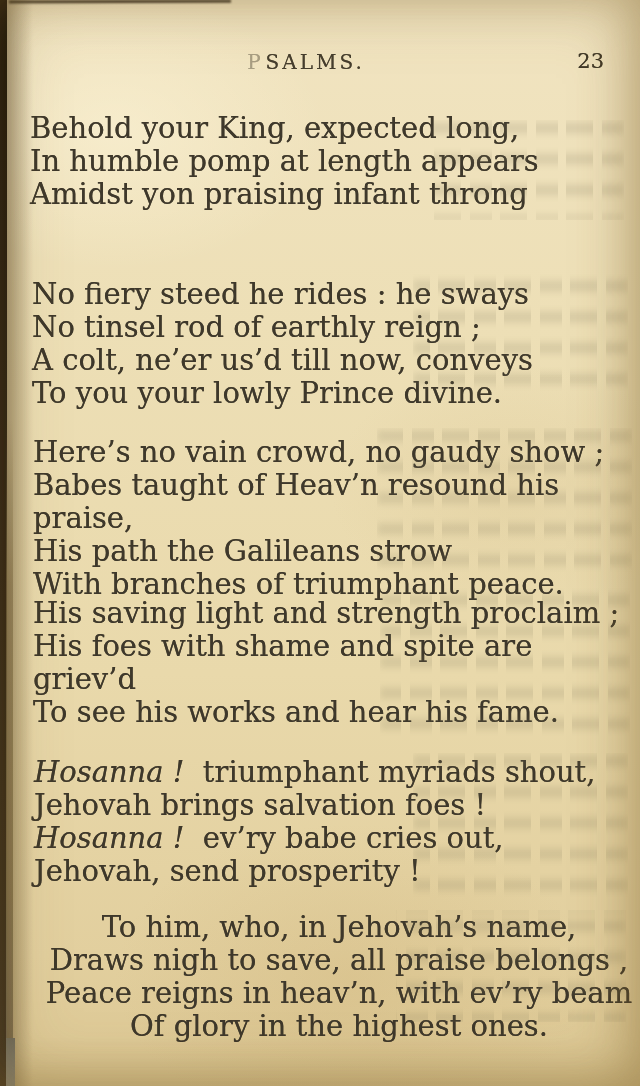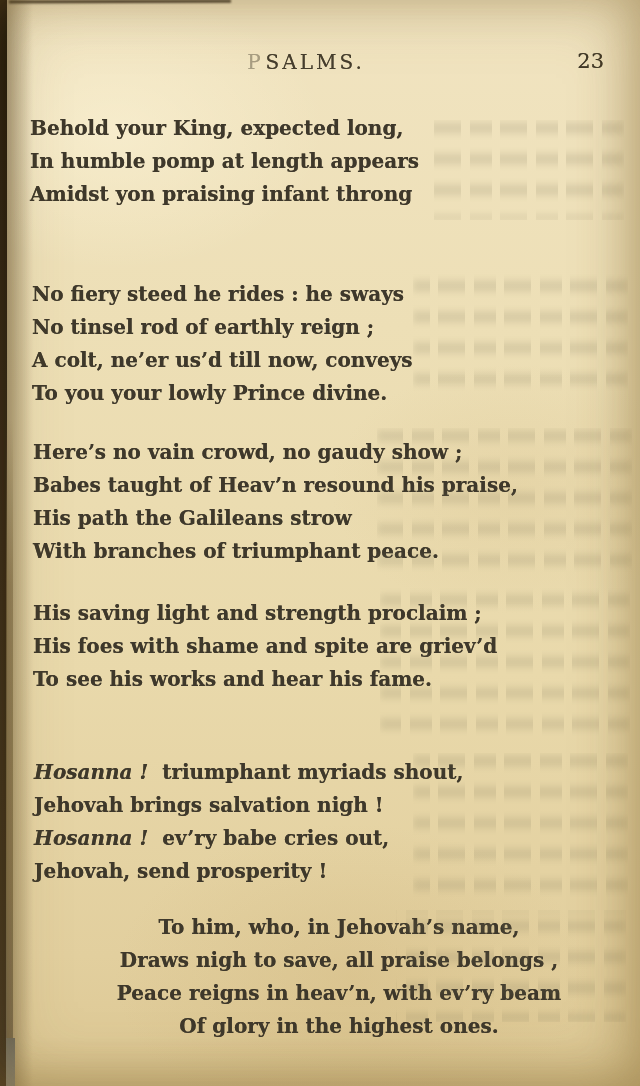--- a/index.html
+++ b/index.html
@@ -51,25 +51,24 @@
     text-shadow:0 0 .6px rgba(60,50,35,.7);
   }
   .running-title .faded{opacity:.42;filter:blur(.4px);letter-spacing:5px;}
   .page-number{
     position:absolute;top:49px;right:36px;
     font-size:21px;color:#3f3828;
     text-shadow:0 0 .6px rgba(60,50,35,.7);
   }
   .stanza{position:absolute;right:0;}
   .line{
-    font-size:20px;line-height:33px;
+    font-size:29px;line-height:33px;
     color:#3e382b;
     white-space:pre-wrap;
     text-shadow:0 0 .6px rgba(52,45,32,.75);
-    font-weight:bold;
   }
   .line .em{font-style:italic;}
   
   .ghost{
     position:absolute;pointer-events:none;
     background:repeating-linear-gradient(180deg, rgba(122,117,86,.30) 2px, rgba(122,117,86,.30) 14px, rgba(122,117,86,0) 14px, rgba(122,117,86,0) 33px);
     -webkit-mask-image:repeating-linear-gradient(90deg, #000 0 22px, transparent 22px 31px, #000 31px 58px, transparent 58px 66px);
     mask-image:repeating-linear-gradient(90deg, #000 0 22px, transparent 22px 31px, #000 31px 58px, transparent 58px 66px);
     filter:blur(3px);
     opacity:.55;
@@ -121,21 +120,21 @@
     </div>
 
     <div class="stanza" style="top:597px;left:33px;">
       <div class="line"><span>His saving light and strength proclaim ;</span></div>
       <div class="line"><span>His foes with shame and spite are griev’d</span></div>
       <div class="line"><span>To see his works and hear his fame.</span></div>
     </div>
 
     <div class="stanza" style="top:756px;left:34px;">
       <div class="line"><span class="em">Hosanna !</span><span>  triumphant myriads shout,</span></div>
-      <div class="line"><span>Jehovah brings salvation nigh !</span></div>
+      <div class="line"><span>Jehovah brings salvation foes !</span></div>
       <div class="line"><span class="em">Hosanna !</span><span>  ev’ry babe cries out,</span></div>
       <div class="line"><span>Jehovah, send prosperity !</span></div>
     </div>
 
     <div class="stanza" style="top:911px;left:38px;text-align:center;">
       <div class="line"><span>To him, who, in Jehovah’s name,</span></div>
       <div class="line"><span>Draws nigh to save, all praise belongs ,</span></div>
       <div class="line"><span>Peace reigns in heav’n, with ev’ry beam</span></div>
       <div class="line"><span>Of glory in the highest ones.</span></div>
     </div>

